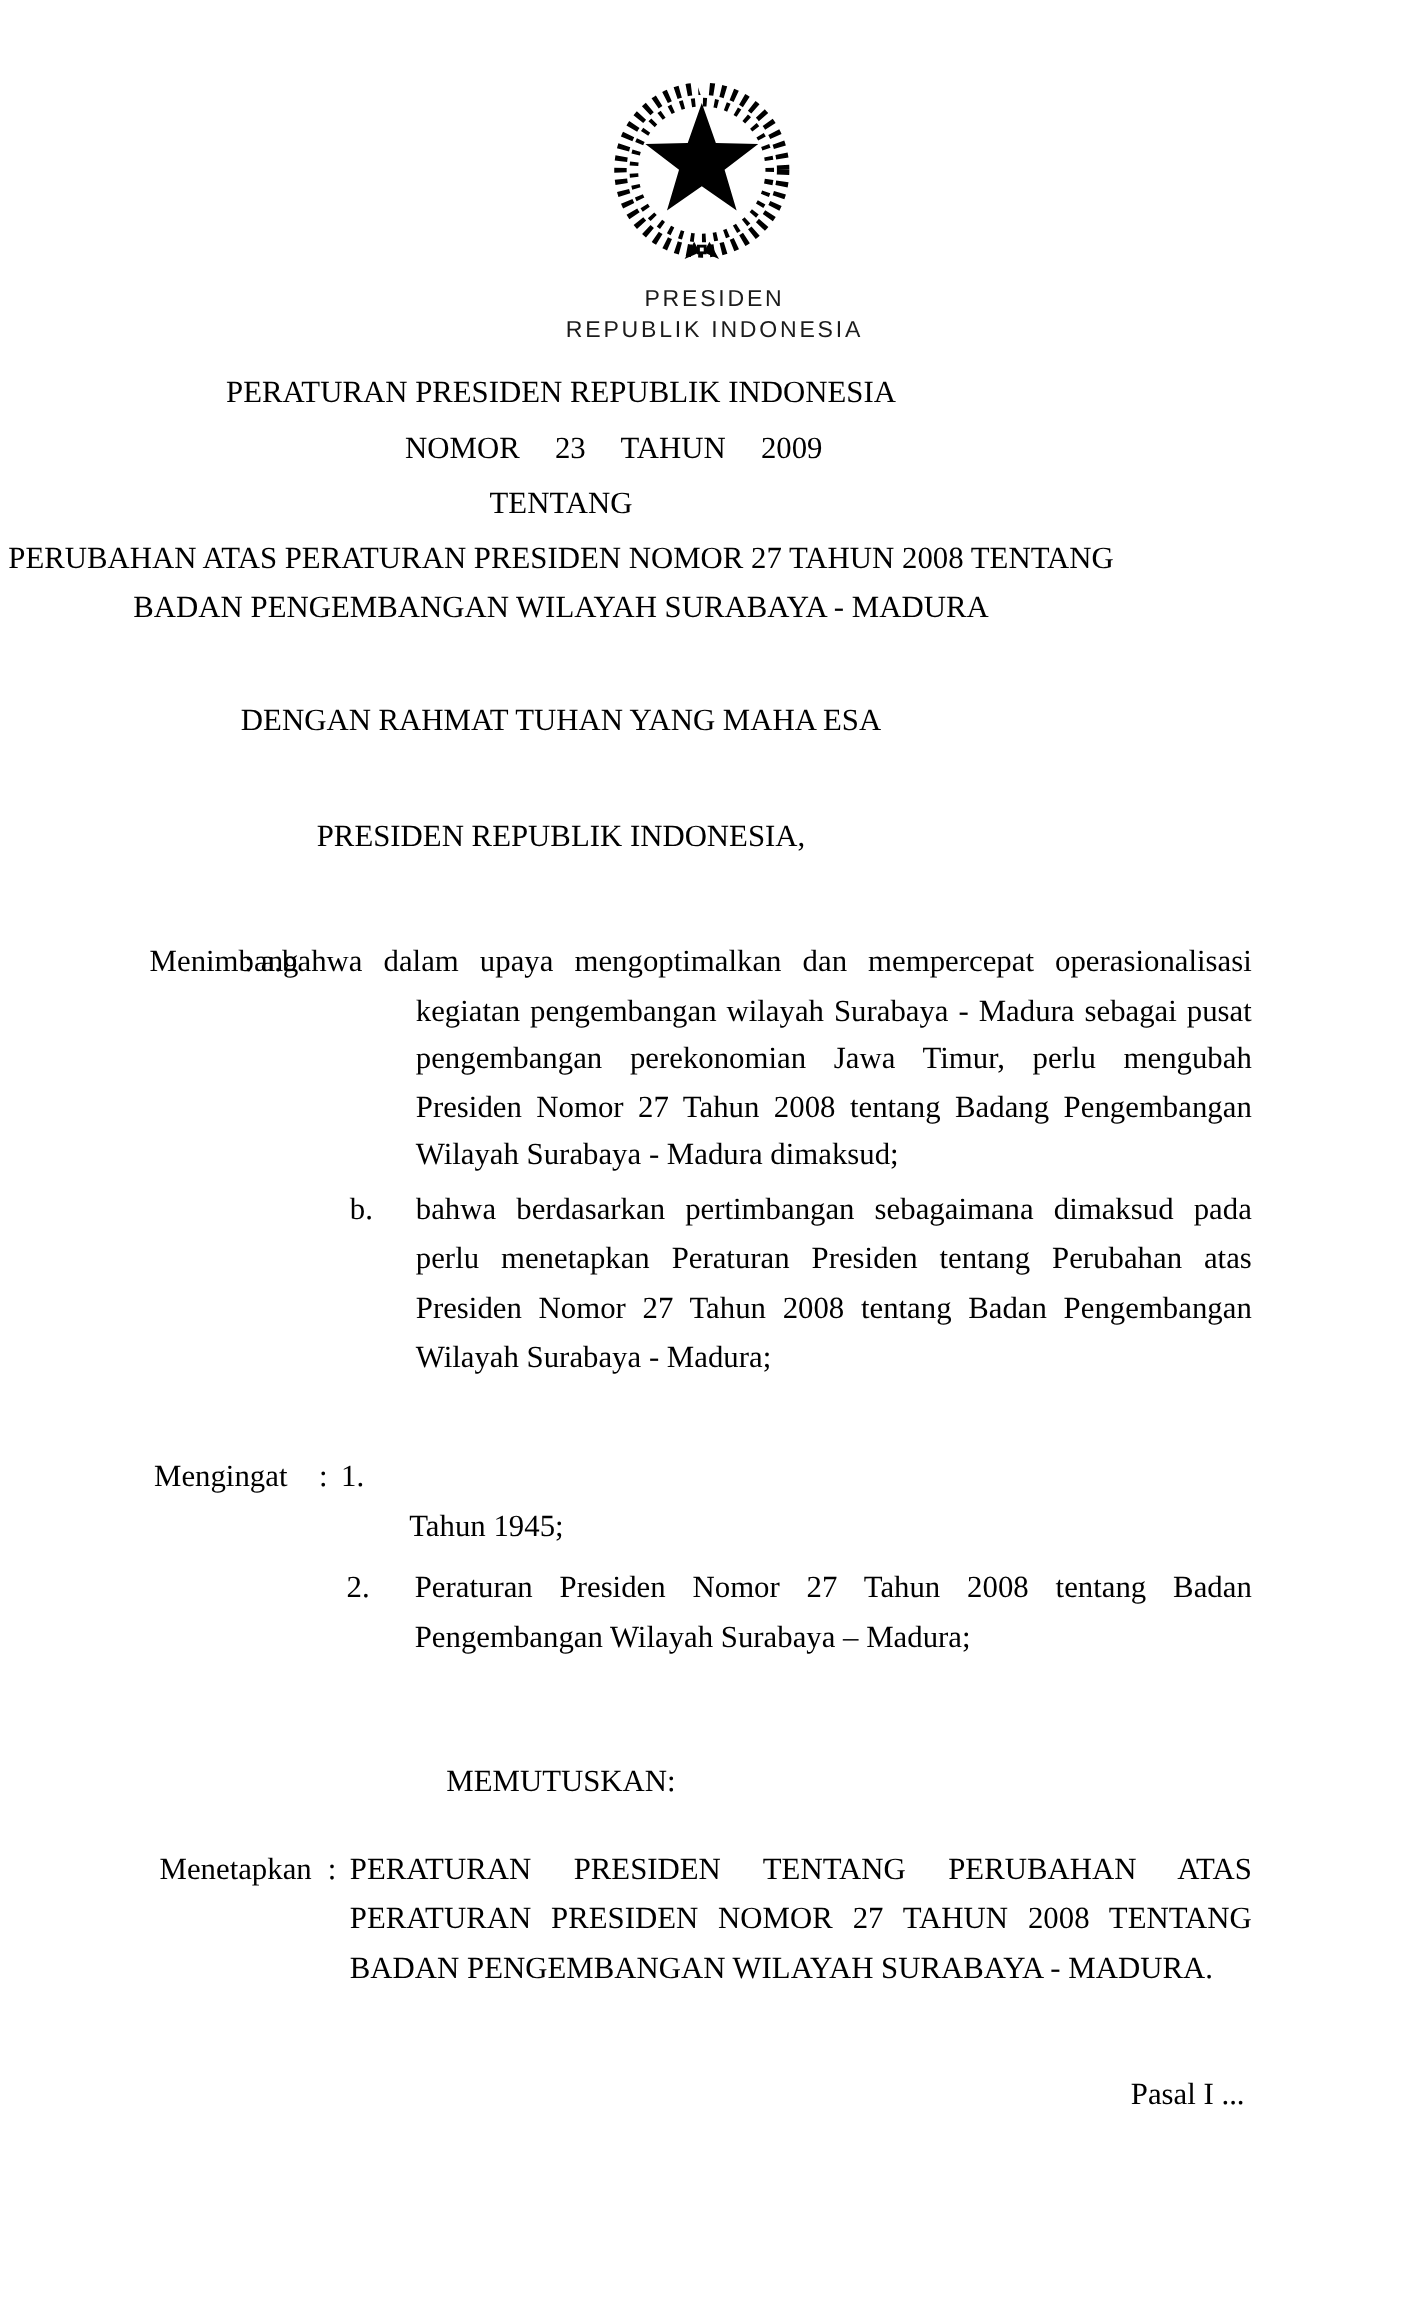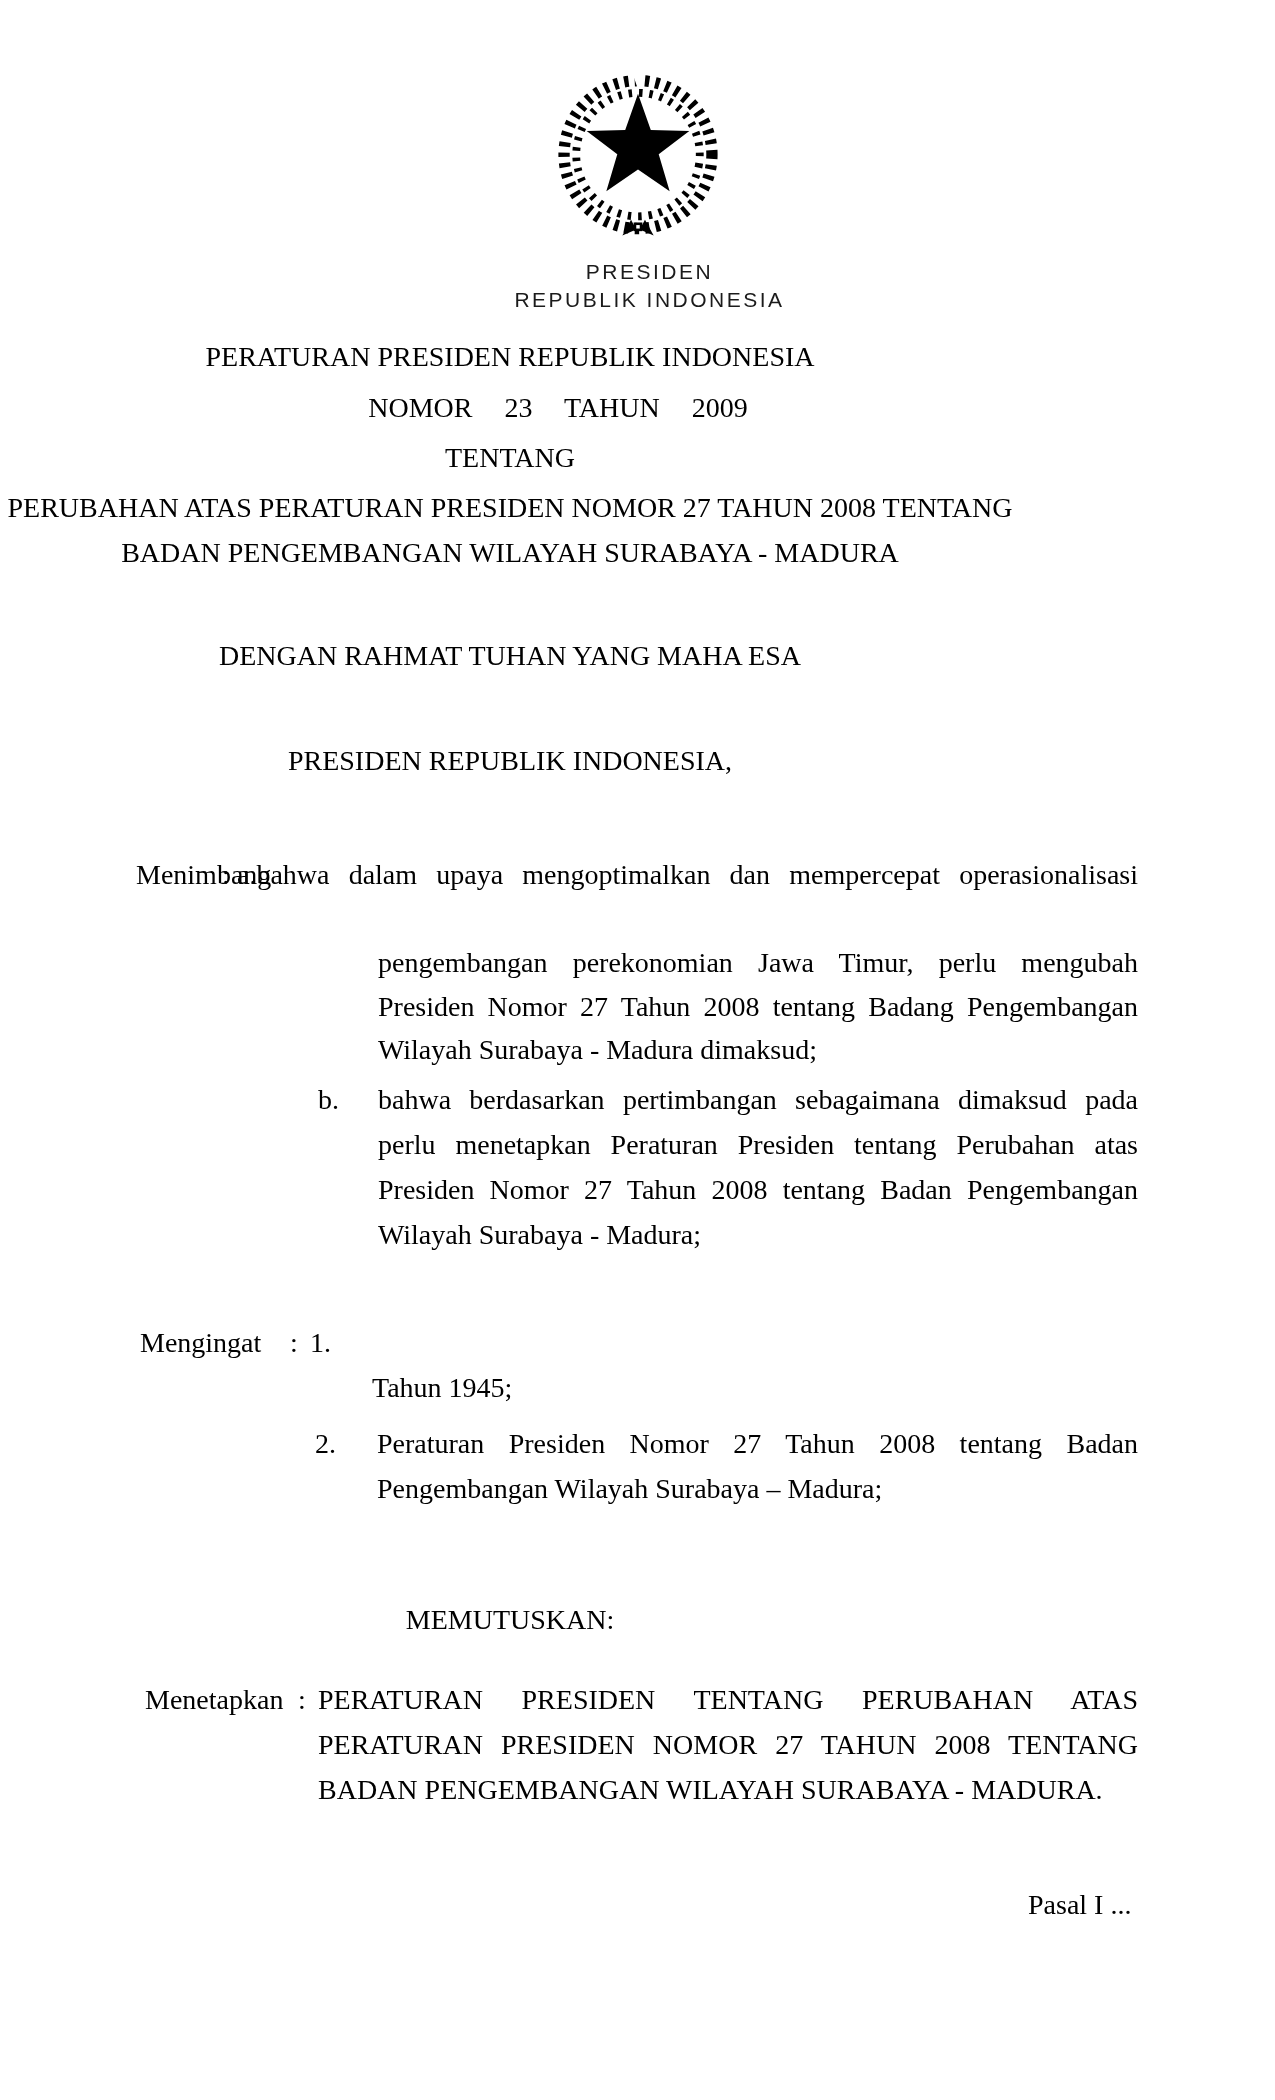--- a/index.html
+++ b/index.html
@@ -57,20 +57,21 @@
   <div class="cline" style="top:443px">TENTANG</div>
   <div class="cline" style="top:493px">PERUBAHAN ATAS PERATURAN PRESIDEN NOMOR 27 TAHUN 2008 TENTANG</div>
   <div class="cline" style="top:538px">BADAN PENGEMBANGAN WILAYAH SURABAYA - MADURA</div>
   <div class="cline" style="top:746px">PRESIDEN REPUBLIK INDONESIA,</div>
   <div class="cline" style="top:641px">DENGAN RAHMAT TUHAN YANG MAHA ESA</div>
 
   <div class="line" style="left:136px;top:860px">Menimbang</div>
   <div class="line" style="left:222px;top:860px">:</div>
 
   <div class="line jl" style="left:237px;top:860px;width:901px">a.bahwa dalam upaya mengoptimalkan dan mempercepat operasionalisasi</div>
+  <div class="line jl" style="left:378px;top:905px;width:760px">kegiatan pengembangan wilayah Surabaya - Madura sebagai pusat</div>
   <div class="line jl" style="left:378px;top:948px;width:760px">pengembangan perekonomian Jawa Timur, perlu mengubah Peraturan</div>
   <div class="line jl" style="left:378px;top:992px;width:760px">Presiden Nomor 27 Tahun 2008 tentang Badang Pengembangan</div>
   <div class="line ll" style="left:378px;top:1035px;width:760px">Wilayah Surabaya - Madura dimaksud;</div>
 
   <div class="line" style="left:318px;top:1085px">b.</div>
   <div class="line jl" style="left:378px;top:1085px;width:760px">bahwa berdasarkan pertimbangan sebagaimana dimaksud pada huruf a,</div>
   <div class="line jl" style="left:378px;top:1130px;width:760px">perlu menetapkan Peraturan Presiden tentang Perubahan atas Peraturan</div>
   <div class="line jl" style="left:378px;top:1175px;width:760px">Presiden Nomor 27 Tahun 2008 tentang Badan Pengembangan</div>
   <div class="line ll" style="left:378px;top:1220px;width:760px">Wilayah Surabaya - Madura;</div>
 

